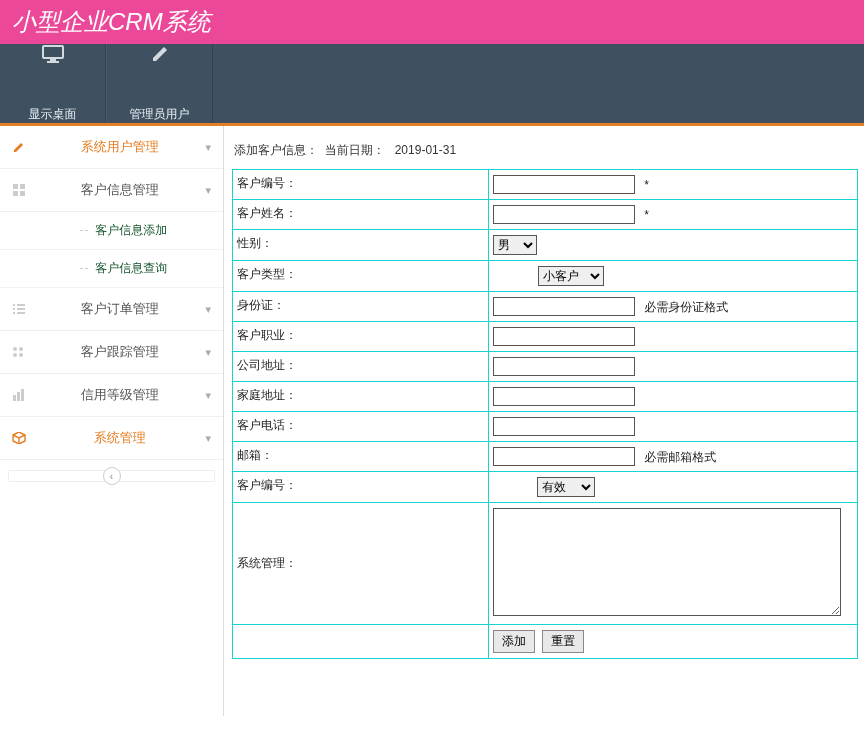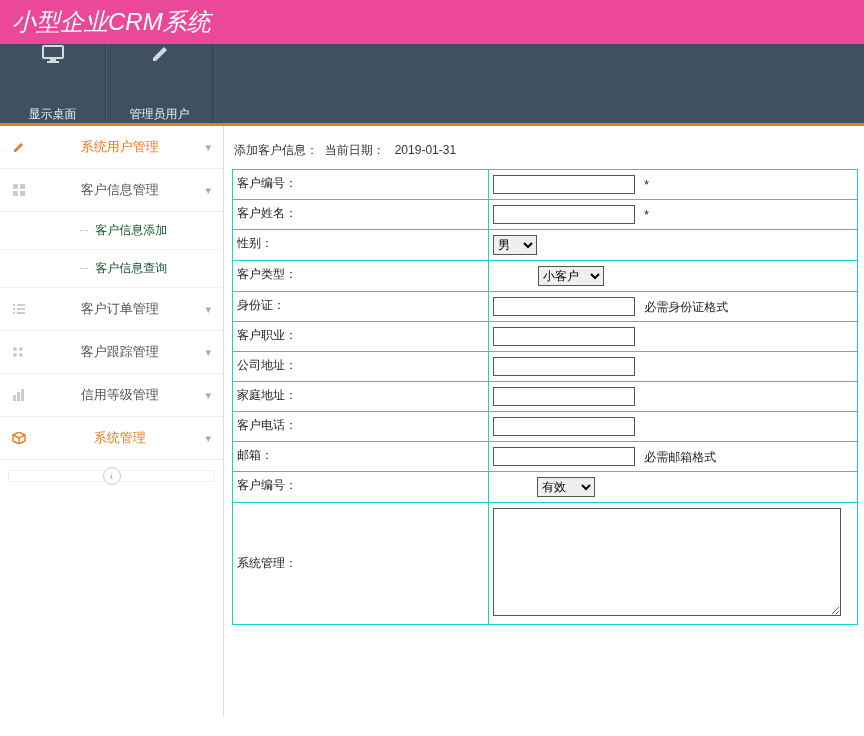--- a/index.html
+++ b/index.html
@@ -228,16 +228,23 @@
         <td>
           <select style="width:58px;margin-left:44px;">
             <option>有效</option>
           </select>
         </td>
       </tr>
       <tr>
         <td class="label" style="vertical-align:middle;">系统管理：</td>
         <td><textarea style=""></textarea></td>
       </tr>
+      <tr>
+        <td class="label"></td>
+        <td>
+          <button class="btn">添加</button>
+          <button class="btn">重置</button>
+        </td>
+      </tr>
     </tbody>
       </table>
   </div>
 </div>
 
 </body></html>

